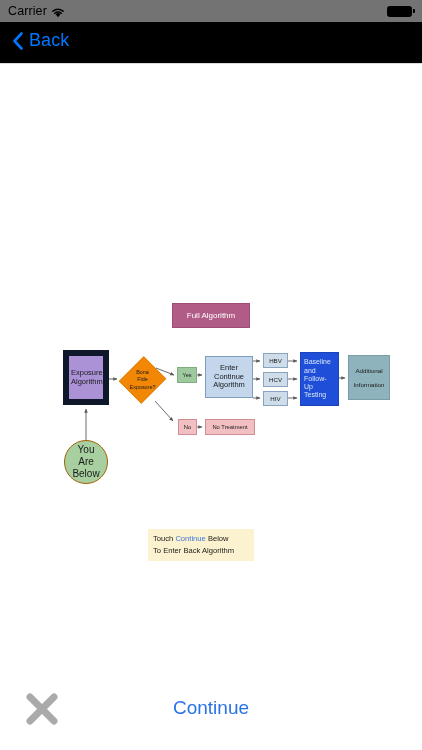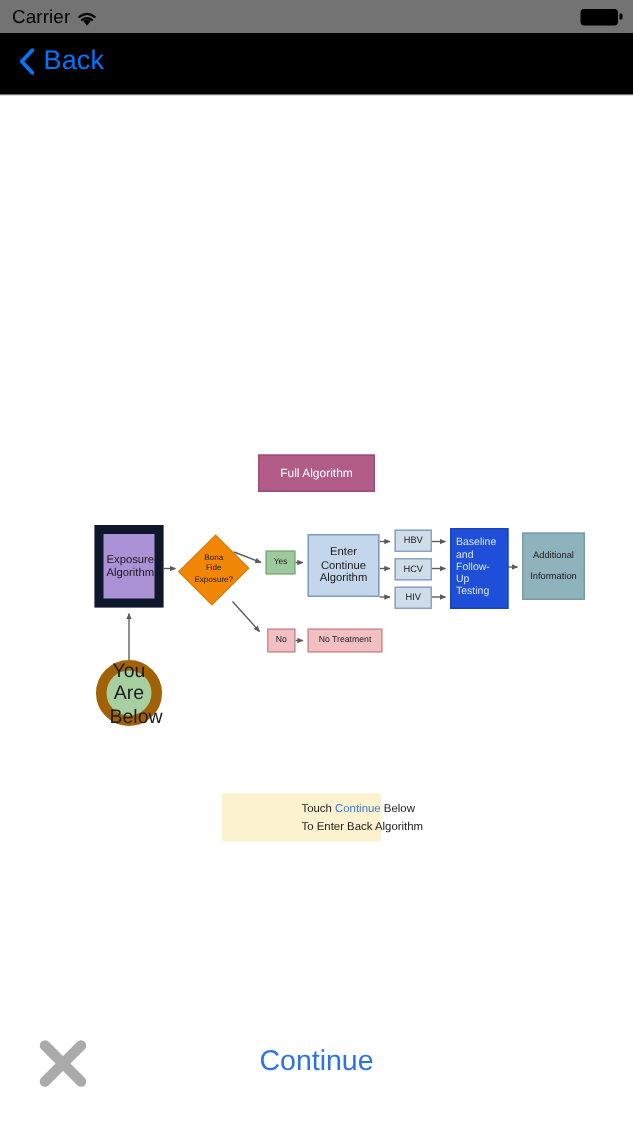--- a/index.html
+++ b/index.html
@@ -185,23 +185,23 @@
     background: #f2bfc2; border: 1px solid #cf8e93;
     color: #1a1a1a; font-size: 5.8px;
   }
   #node-no-treatment {
     left: 205px; top: 354px; width: 50px; height: 16px;
     background: #f2bfc2; border: 1px solid #cf8e93;
     color: #1a1a1a; font-size: 5.8px;
   }
   #node-you-are-here {
     left: 64px; top: 375px; width: 44px; height: 44px;
-    background: #a7cf9f; border: 7px solid #a16207;
+    background: #a7cf9f; border: 1px solid #a16207;
     border-radius: 50%;
-    color: #1a1a1a; font-size: 13px;
+    color: #1a1a1a; font-size: 10px;
   }
 
   
   #connectors {
     position: absolute;
     left: 0; top: 0;
     width: 422px; height: 613px;
     pointer-events: none;
   }
 
@@ -210,21 +210,21 @@
     position: absolute;
     left: 148px; top: 464px;
     width: 106px;
     padding: 4px 5px;
     background: #fdf2cf;
     color: #1a1a1a;
     font-size: 7.6px;
     line-height: 1.55;
     box-sizing: border-box;
   }
-  #note-box .note-line { white-space: nowrap; margin-left: 48px; }
+  #note-box .note-line { white-space: nowrap; }
   #note-highlight { color: #3b78d8; }
 
   
   #bottom-bar {
     position: absolute;
     left: 0; top: 678px;
     width: 422px; height: 72px;
     background: #ffffff;
   }
   #close-button {

